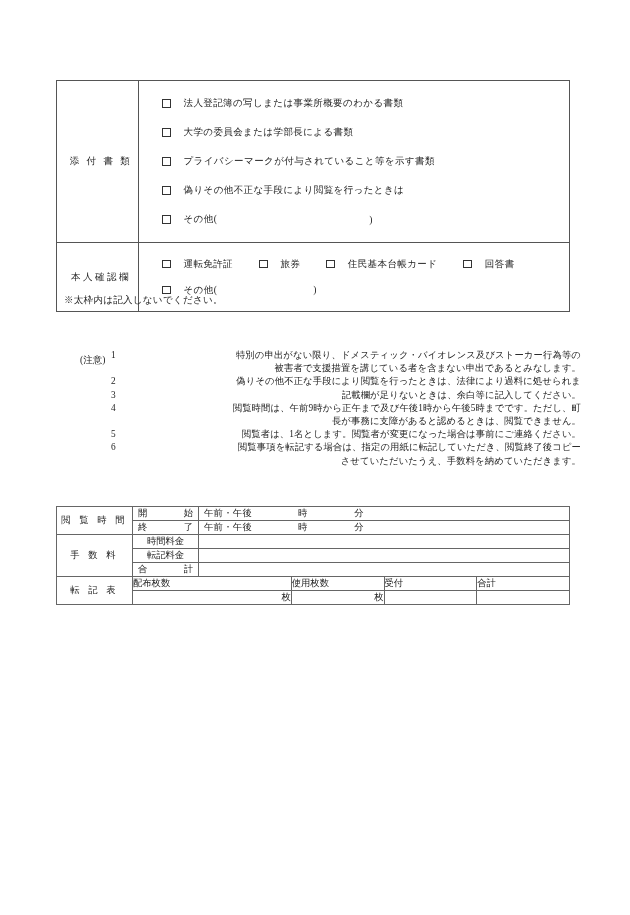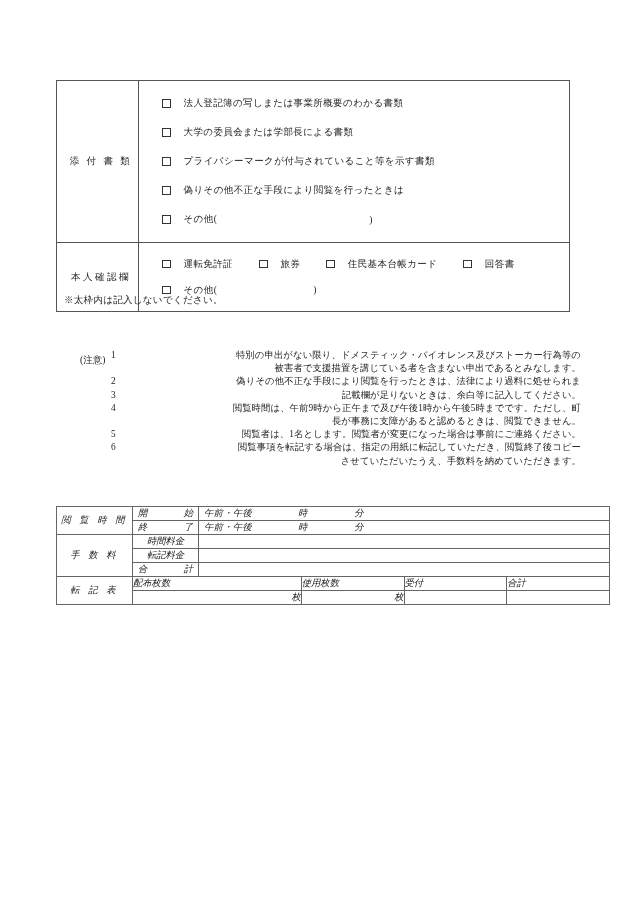--- a/index.html
+++ b/index.html
@@ -125,27 +125,26 @@
   .caution-text .cont {
     display: block;
     text-align: right;
   }
 
   
   .bottom-table {
     position: absolute;
     left: 56px;
     top: 506px;
-    width: 554px;
+    width: 514px;
     border-collapse: collapse;
     border: 1.5px solid #000;
     table-layout: fixed;
     font-size: 9.3px;
     color: #222;
-    font-style: italic;
   }
   .bottom-table td {
     border: 0.8px solid #666;
     height: 13px;
     padding: 0;
     vertical-align: middle;
     color: #222;
   }
   .bt-group {
     width: 75px;

